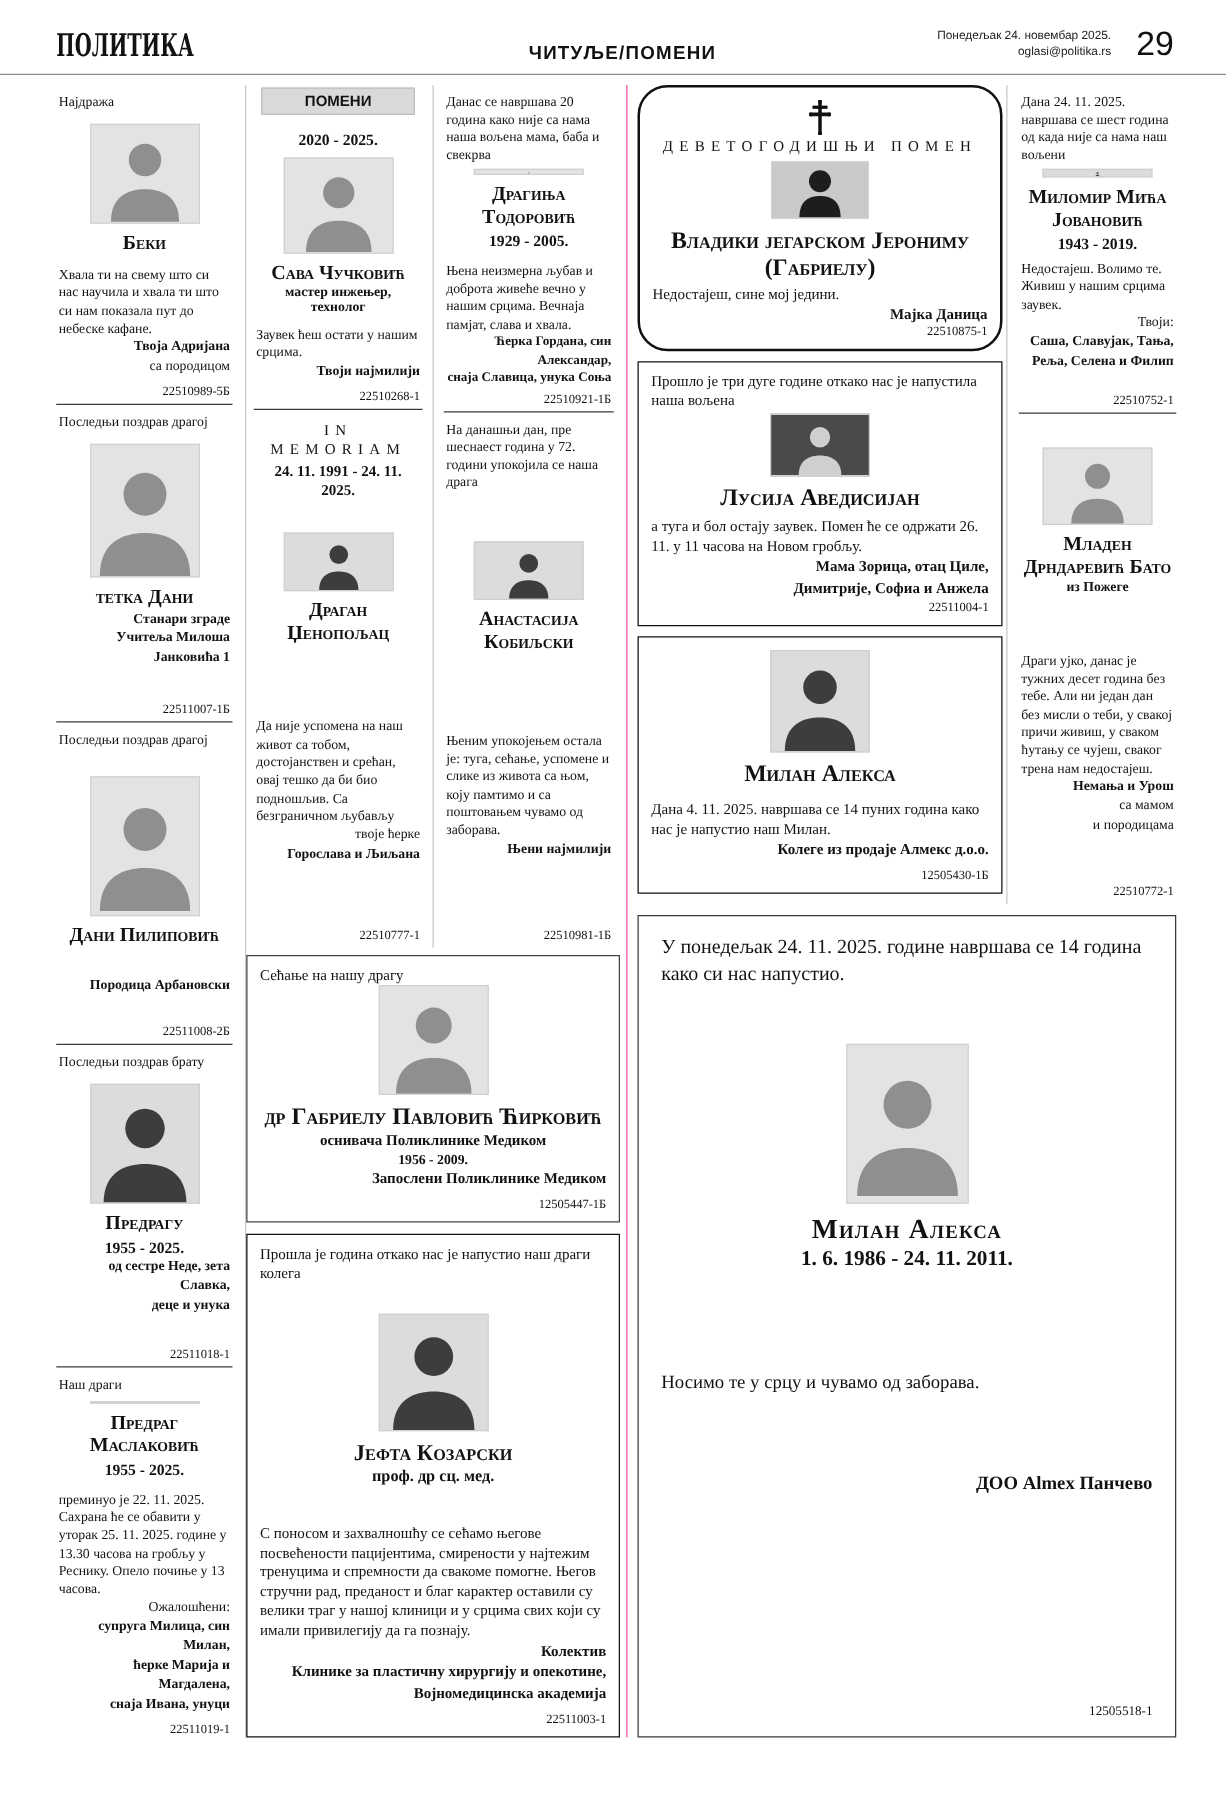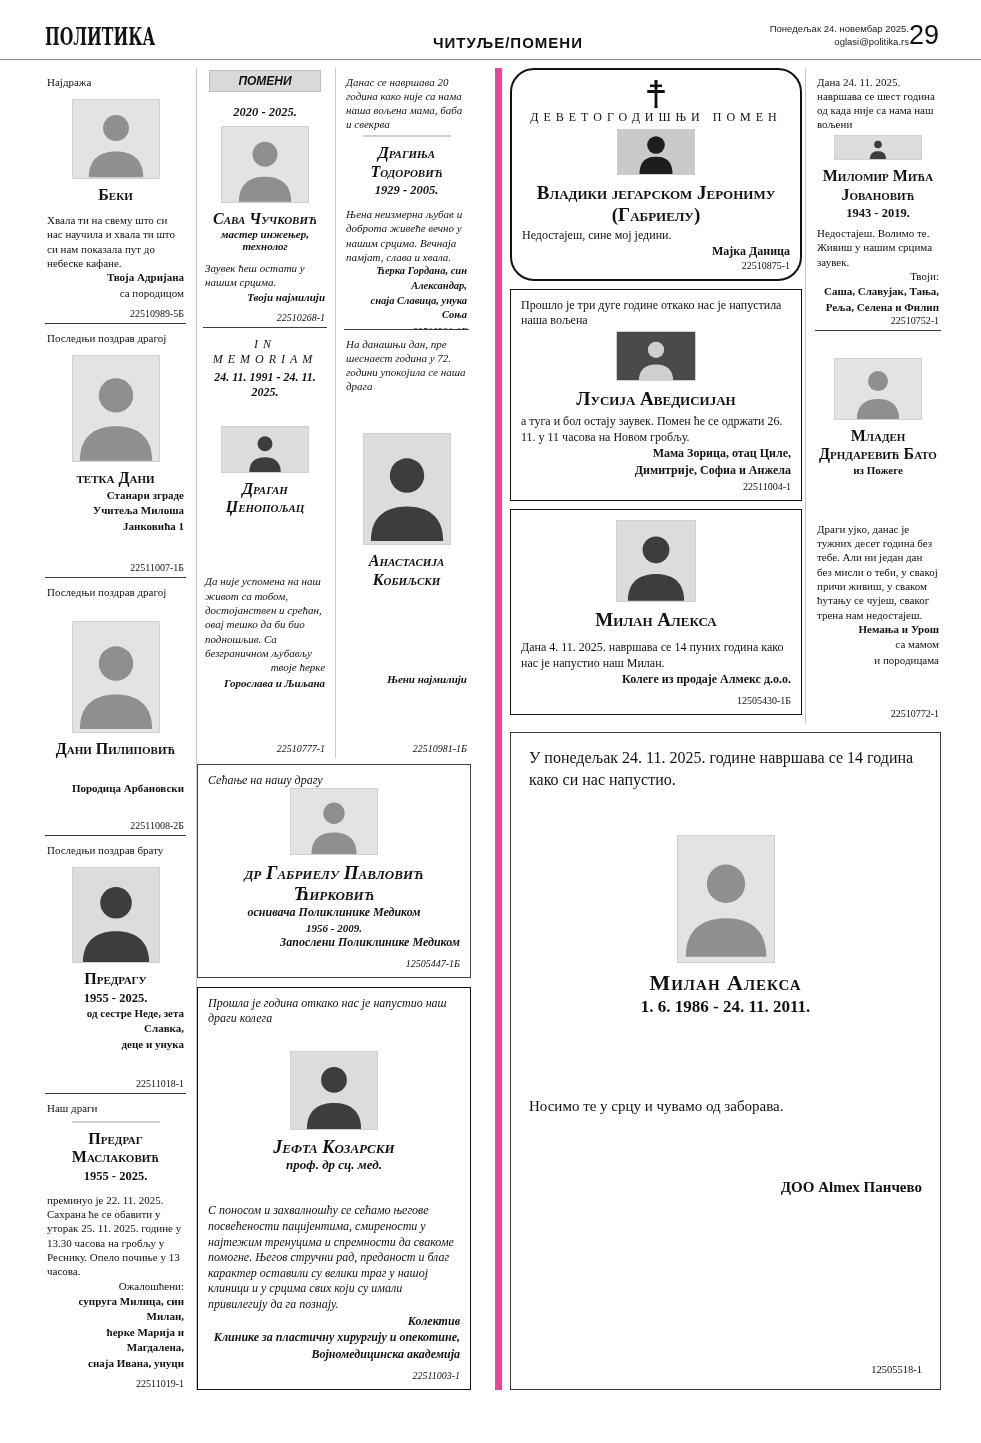--- a/index.html
+++ b/index.html
@@ -16,32 +16,32 @@
   }
   .brand {
     font-family:"DejaVu Serif", serif; font-weight:bold; font-size:20px;
     letter-spacing:0px; transform:scale(0.78,1.25); transform-origin:left bottom;
     white-space:nowrap;
   }
   .section-title {
     font-family:"Liberation Sans", sans-serif; font-weight:bold; font-size:15px;
     letter-spacing:1px; margin-left:60px;
   }
-  .header-right { display:flex; align-items:center; gap:0; }
+  .header-right { display:flex; align-items:center; gap:20px; }
   .header-meta {
     text-align:right; font-family:"Liberation Sans", sans-serif; font-size:9.5px;
     line-height:1.3; color:#222;
   }
   .page-num { font-family:"Liberation Sans", sans-serif; font-size:27px; color:#111; }
 
   
   .content { display:flex; padding:8px 40px 0 45px; height:1330px; }
   .colgroup { display:flex; flex-direction:column; }
   .col1 { width:152px; padding:0 10px 0 0; border-right:1px solid #c8c8c8; display:flex; flex-direction:column; }
-  .group23 { width:305px; border-right:7px solid #ec4899; padding-right:24px;font-style:italic; }
+  .group23 { width:305px; border-right:1px solid #ec4899; padding-right:5px; }
   .row23 { display:flex; height:690px; }
   .col2 { width:150px; padding:0 8px 0 6px; border-right:1px solid #c8c8c8; display:flex; flex-direction:column; }
   .col3 { width:146px; padding:0 2px 0 8px; display:flex; flex-direction:column; }
   .group45 { flex:1; padding-left:8px; display:flex; flex-direction:column; }
   .row45 { display:flex; height:655px; }
   .col4 { width:292px; display:flex; flex-direction:column; }
   .col5 { flex:1; padding-left:9px; margin-left:3px; border-left:1px solid #c8c8c8; display:flex; flex-direction:column; }
 
   
   .ad { display:flex; flex-direction:column; padding:7px 2px 4px; overflow:hidden; }
@@ -274,20 +274,21 @@
 
           <div class="ad" style="flex:1">
             <div class="ad-intro">На данашњи дан, пре шеснаест година у 72. години упокојила се наша драга</div>
             <div class="photo photo--suit" style="margin-top:40px">
               <svg viewBox="0 0 100 110">
                   <circle class="bust" cx="50" cy="34" r="20"></circle>
                   <path class="bust" d="M8 110 C8 78 30 70 50 70 C70 70 92 78 92 110 Z"></path>
                 </svg>
             </div>
             <div class="ad-name">Анастасија Кобиљски</div>
+            <div class="ad-body" style="margin-top:62px">Њеним упокојењем остала је: туга, сећање, успомене и слике из живота са њом, коју памтимо и са поштовањем чувамо од заборава.</div>
             <div class="ad-sig">
               <div>Њени најмилији</div>
             </div>
             <div class="ad-code" style="margin-top:56px">22510981-1Б</div>
           </div>
         </div>
       </div>
 
       <div class="ad boxed thin center-box" style="height:214px; margin-top:6px">
         <div class="ad-intro">Сећање на нашу драгу</div>
@@ -404,21 +405,21 @@
                 </svg>
             </div>
             <div class="ad-name">Миломир Мића Јовановић</div>
             <div class="ad-years">1943 - 2019.</div>
             <div class="ad-body" style="margin-top:5px">Недостајеш. Волимо те. Живиш у нашим срцима заувек.</div>
             <div class="ad-sig">
               <div style="font-weight:normal">Твоји:</div>
               <div>Саша, Славујак, Тања,</div>
               <div>Реља, Селена и Филип</div>
             </div>
-            <div class="ad-code" style="margin-top:0">22510752-1</div>
+            <div class="ad-code" style="margin-top:18px">22510752-1</div>
           </div>
 
           <div class="ad" style="flex:1">
             <div class="photo" style="margin-top:20px">
               <svg viewBox="0 0 100 110">
                   <circle class="bust" cx="50" cy="34" r="20"></circle>
                   <path class="bust" d="M8 110 C8 78 30 70 50 70 C70 70 92 78 92 110 Z"></path>
                 </svg>
             </div>
             <div class="ad-name">Младен Дрндаревић Бато</div>

